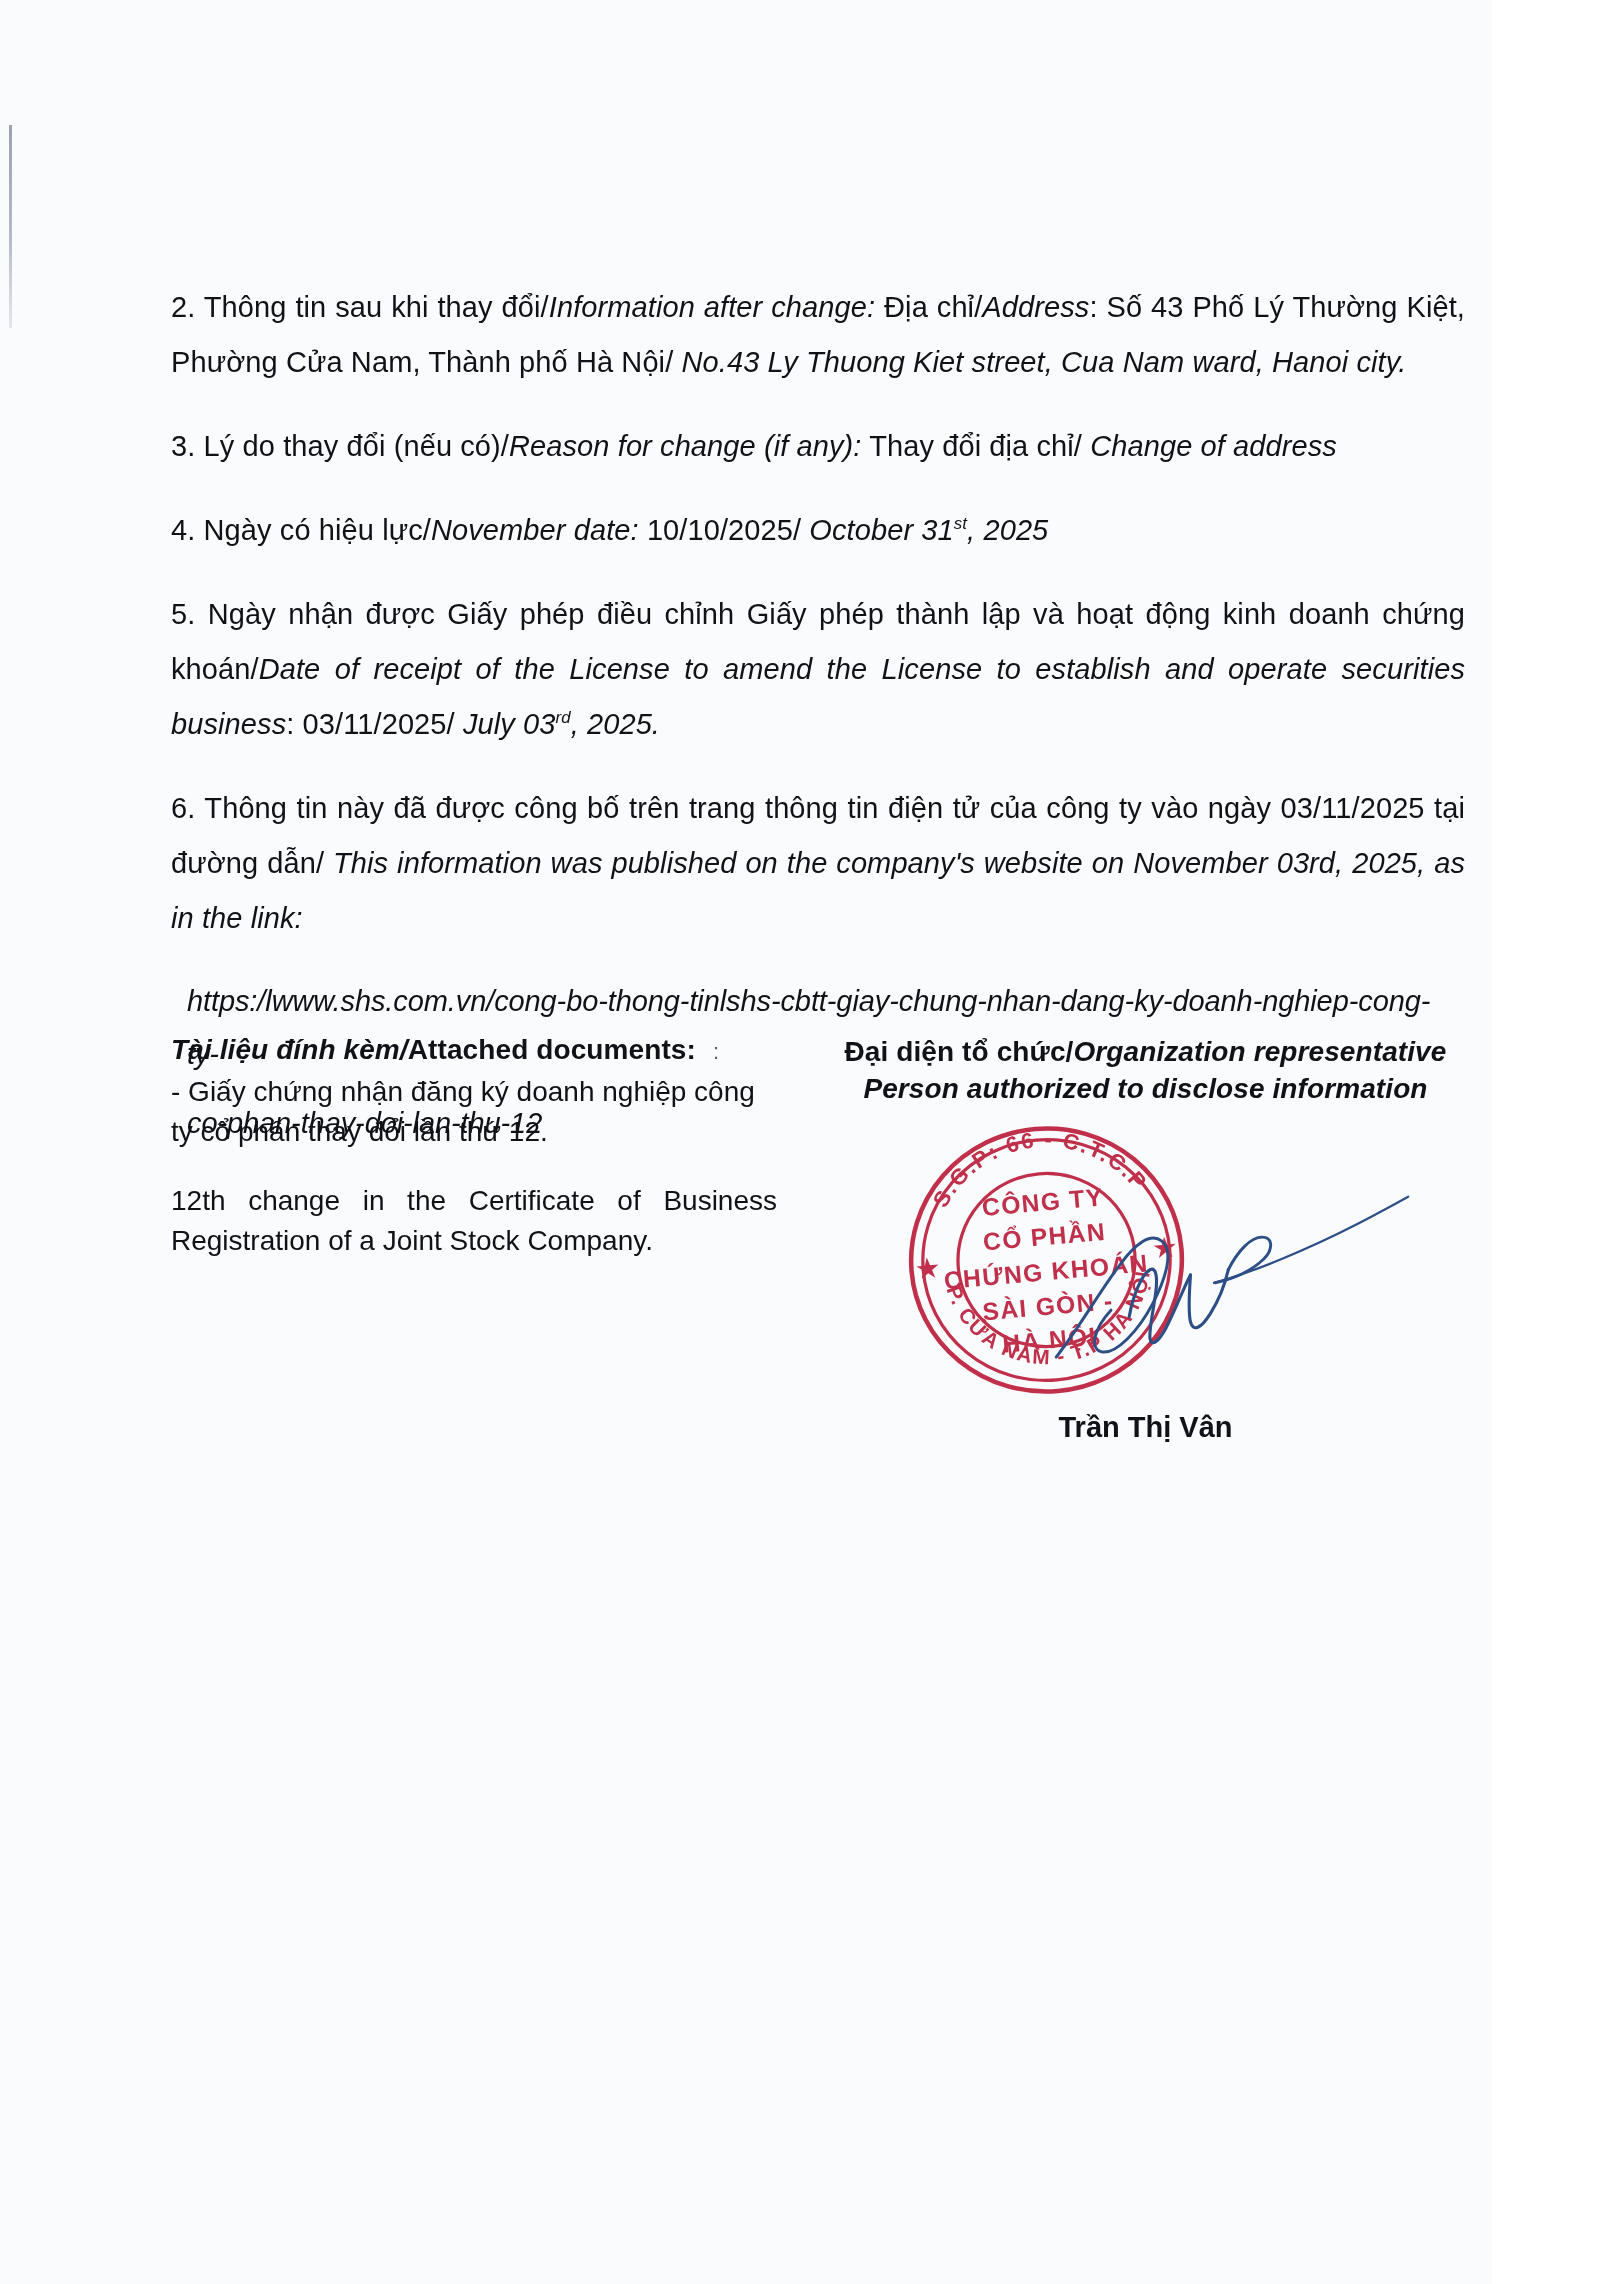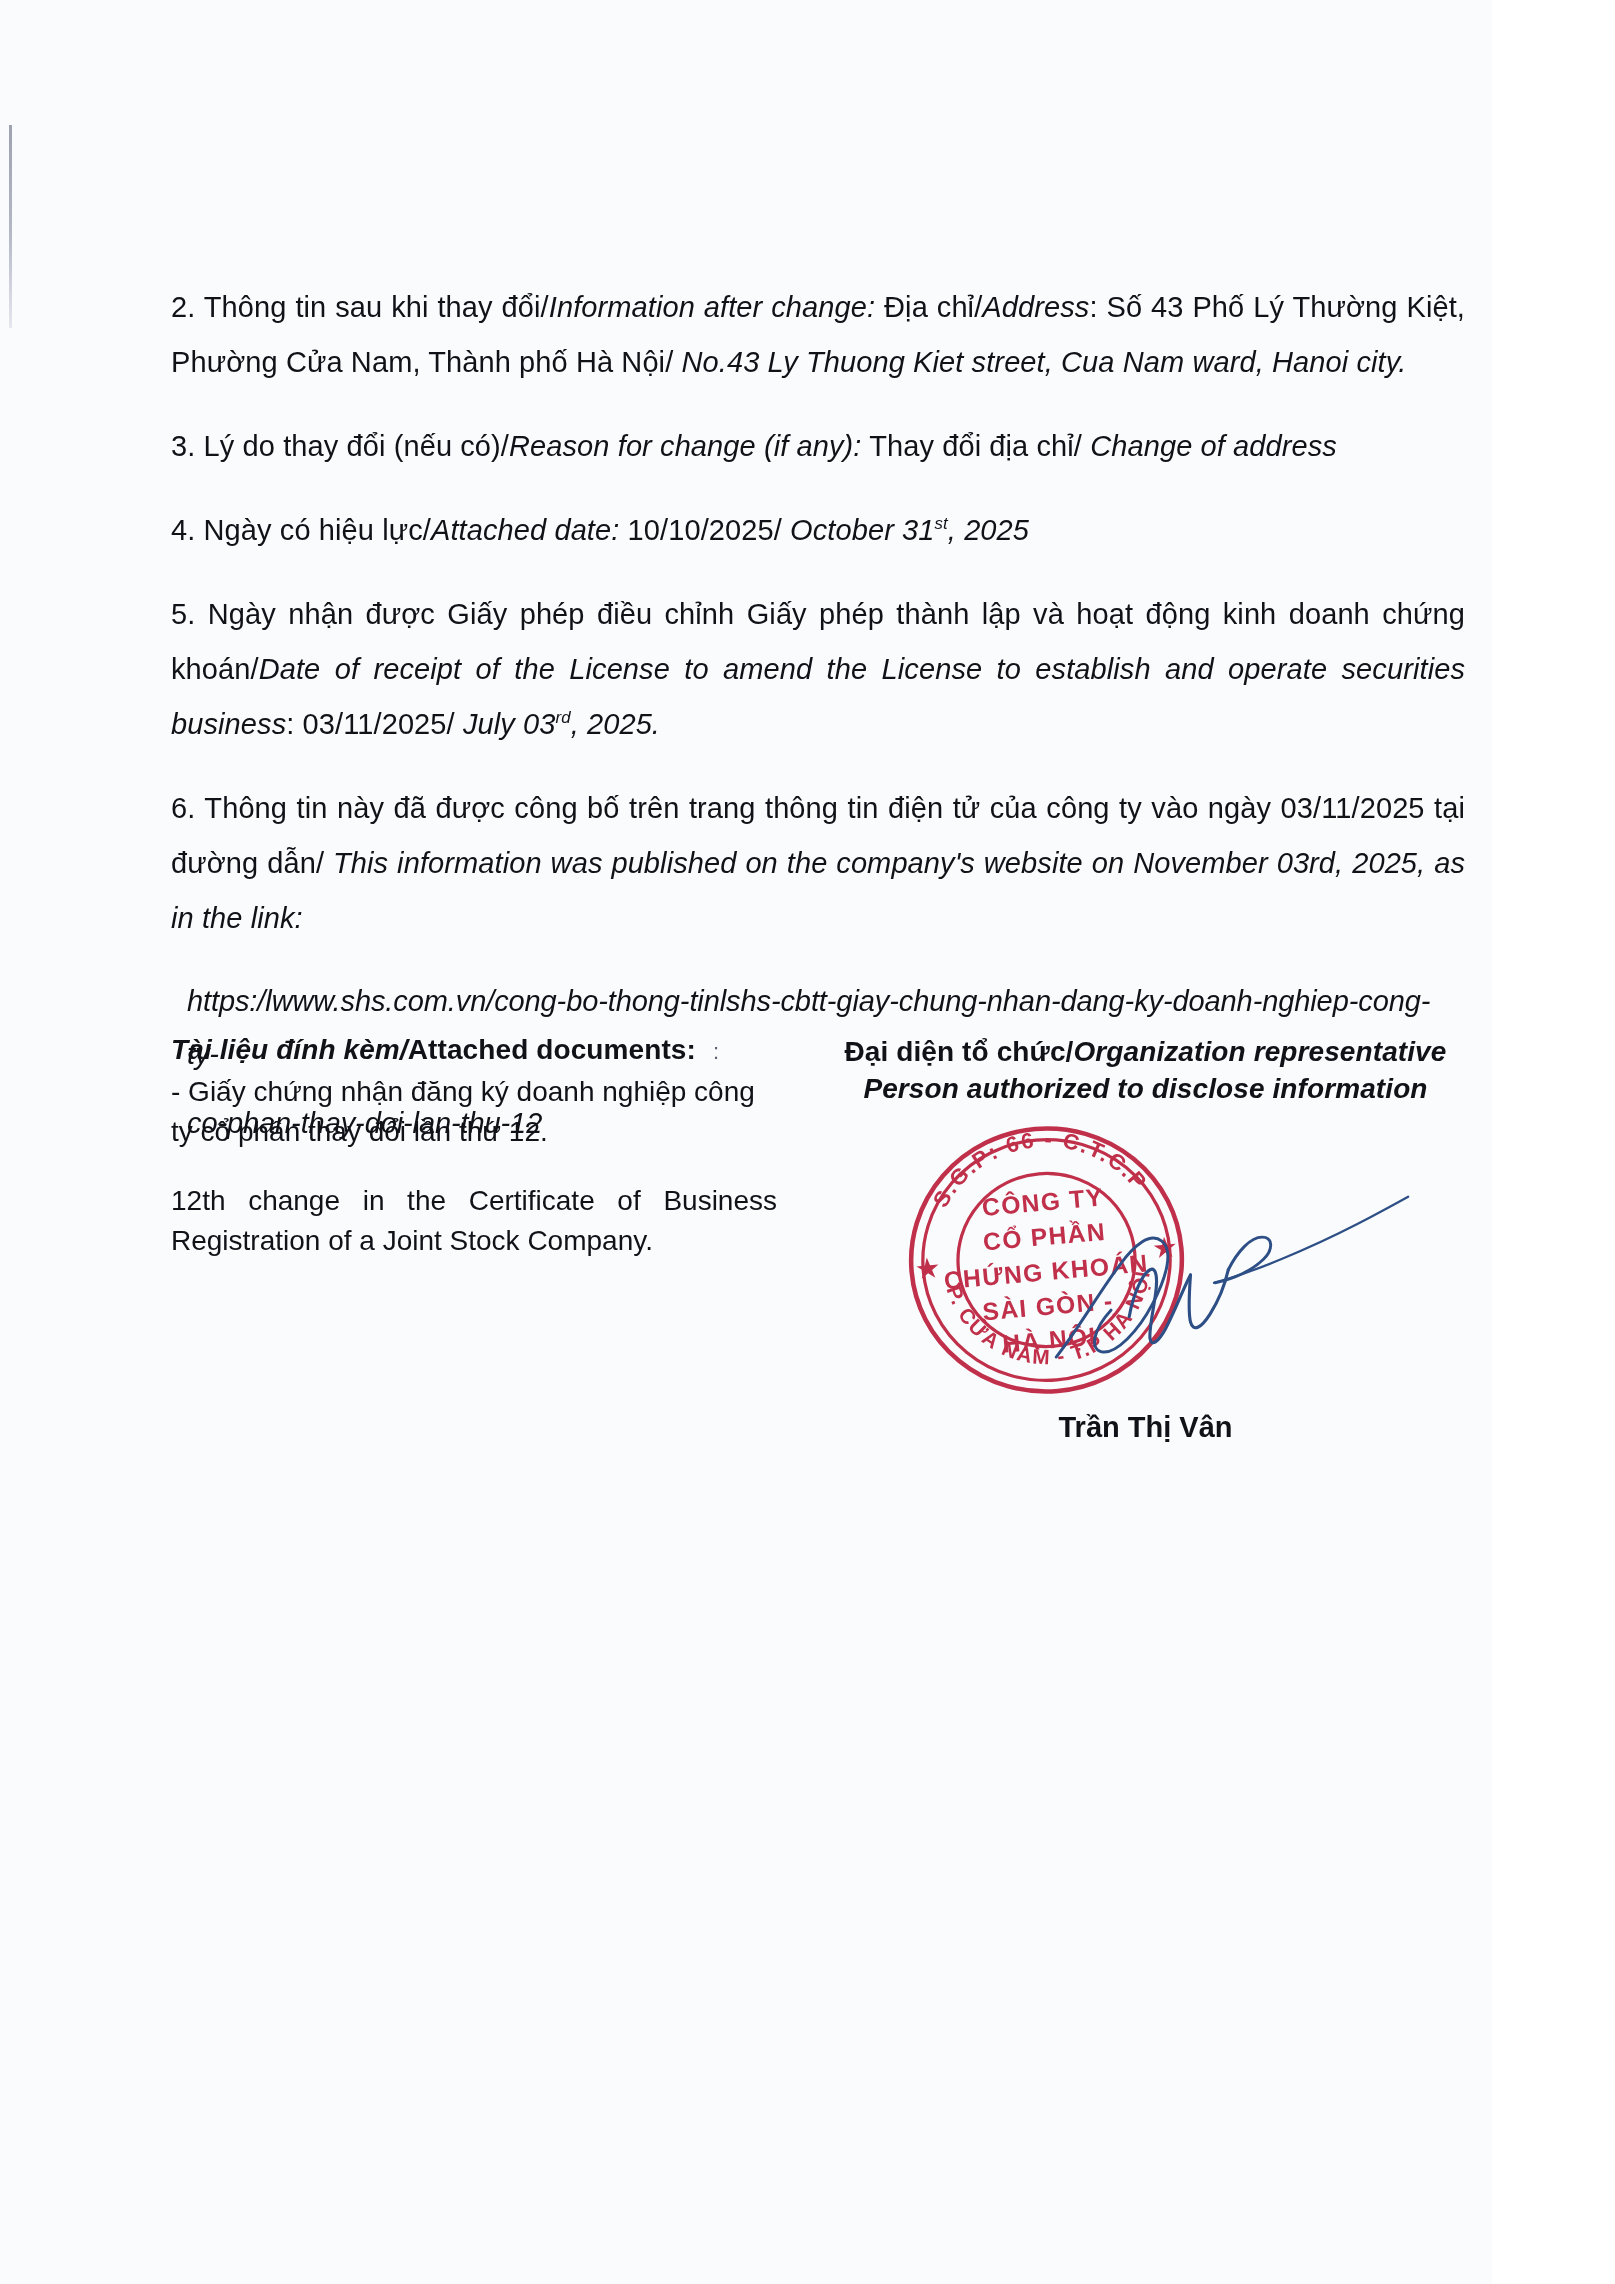--- a/index.html
+++ b/index.html
@@ -159,21 +159,21 @@
 <div class="page">
 
   <div class="scan-edge"></div>
 
   <div class="body-block">
 
     <p class="para"><span>2. Thông tin sau khi thay đổi/</span><span class="it">Information after change:</span><span> Địa chỉ/</span><span class="it">Address</span><span>: Số 43 Phố Lý Thường Kiệt, Phường Cửa Nam, Thành phố Hà Nội/ </span><span class="it">No.43 Ly Thuong Kiet street, Cua Nam ward, Hanoi city.</span></p>
 
     <p class="para"><span>3. Lý do thay đổi (nếu có)/</span><span class="it">Reason for change (if any):</span><span> Thay đổi địa chỉ/ </span><span class="it">Change of address</span></p>
 
-    <p class="para"><span>4. Ngày có hiệu lực/</span><span class="it">Attached date:</span><span> 10/10/2025/ </span><span class="it"><span>October 31</span><sup>st</sup><span>, 2025</span></span></p>
+    <p class="para"><span>4. Ngày có hiệu lực/</span><span class="it">November date:</span><span> 10/10/2025/ </span><span class="it"><span>October 31</span><sup>st</sup><span>, 2025</span></span></p>
 
     <p class="para"><span>5. Ngày nhận được Giấy phép điều chỉnh Giấy phép thành lập và hoạt động kinh doanh chứng khoán/</span><span class="it">Date of receipt of the License to amend the License to establish and operate securities business</span><span>: 03/11/2025/ </span><span class="it"><span>July 03</span><sup>rd</sup><span>, 2025.</span></span></p>
 
     <p class="para"><span>6. Thông tin này đã được công bố trên trang thông tin điện tử của công ty vào ngày 03/11/2025 tại đường dẫn/</span><span class="it"> This information was published on the company's website on November 03rd, 2025, as in</span><span class="it"> the link:</span></p>
 
     <p class="link-para">https:/lwww.shs.com.vn/cong-bo-thong-tinlshs-cbtt-giay-chung-nhan-dang-ky-doanh-nghiep-cong-ty-</p>
     <p class="link-para">co-phan-thay-doi-lan-thu-12</p>
 
   </div>
 

